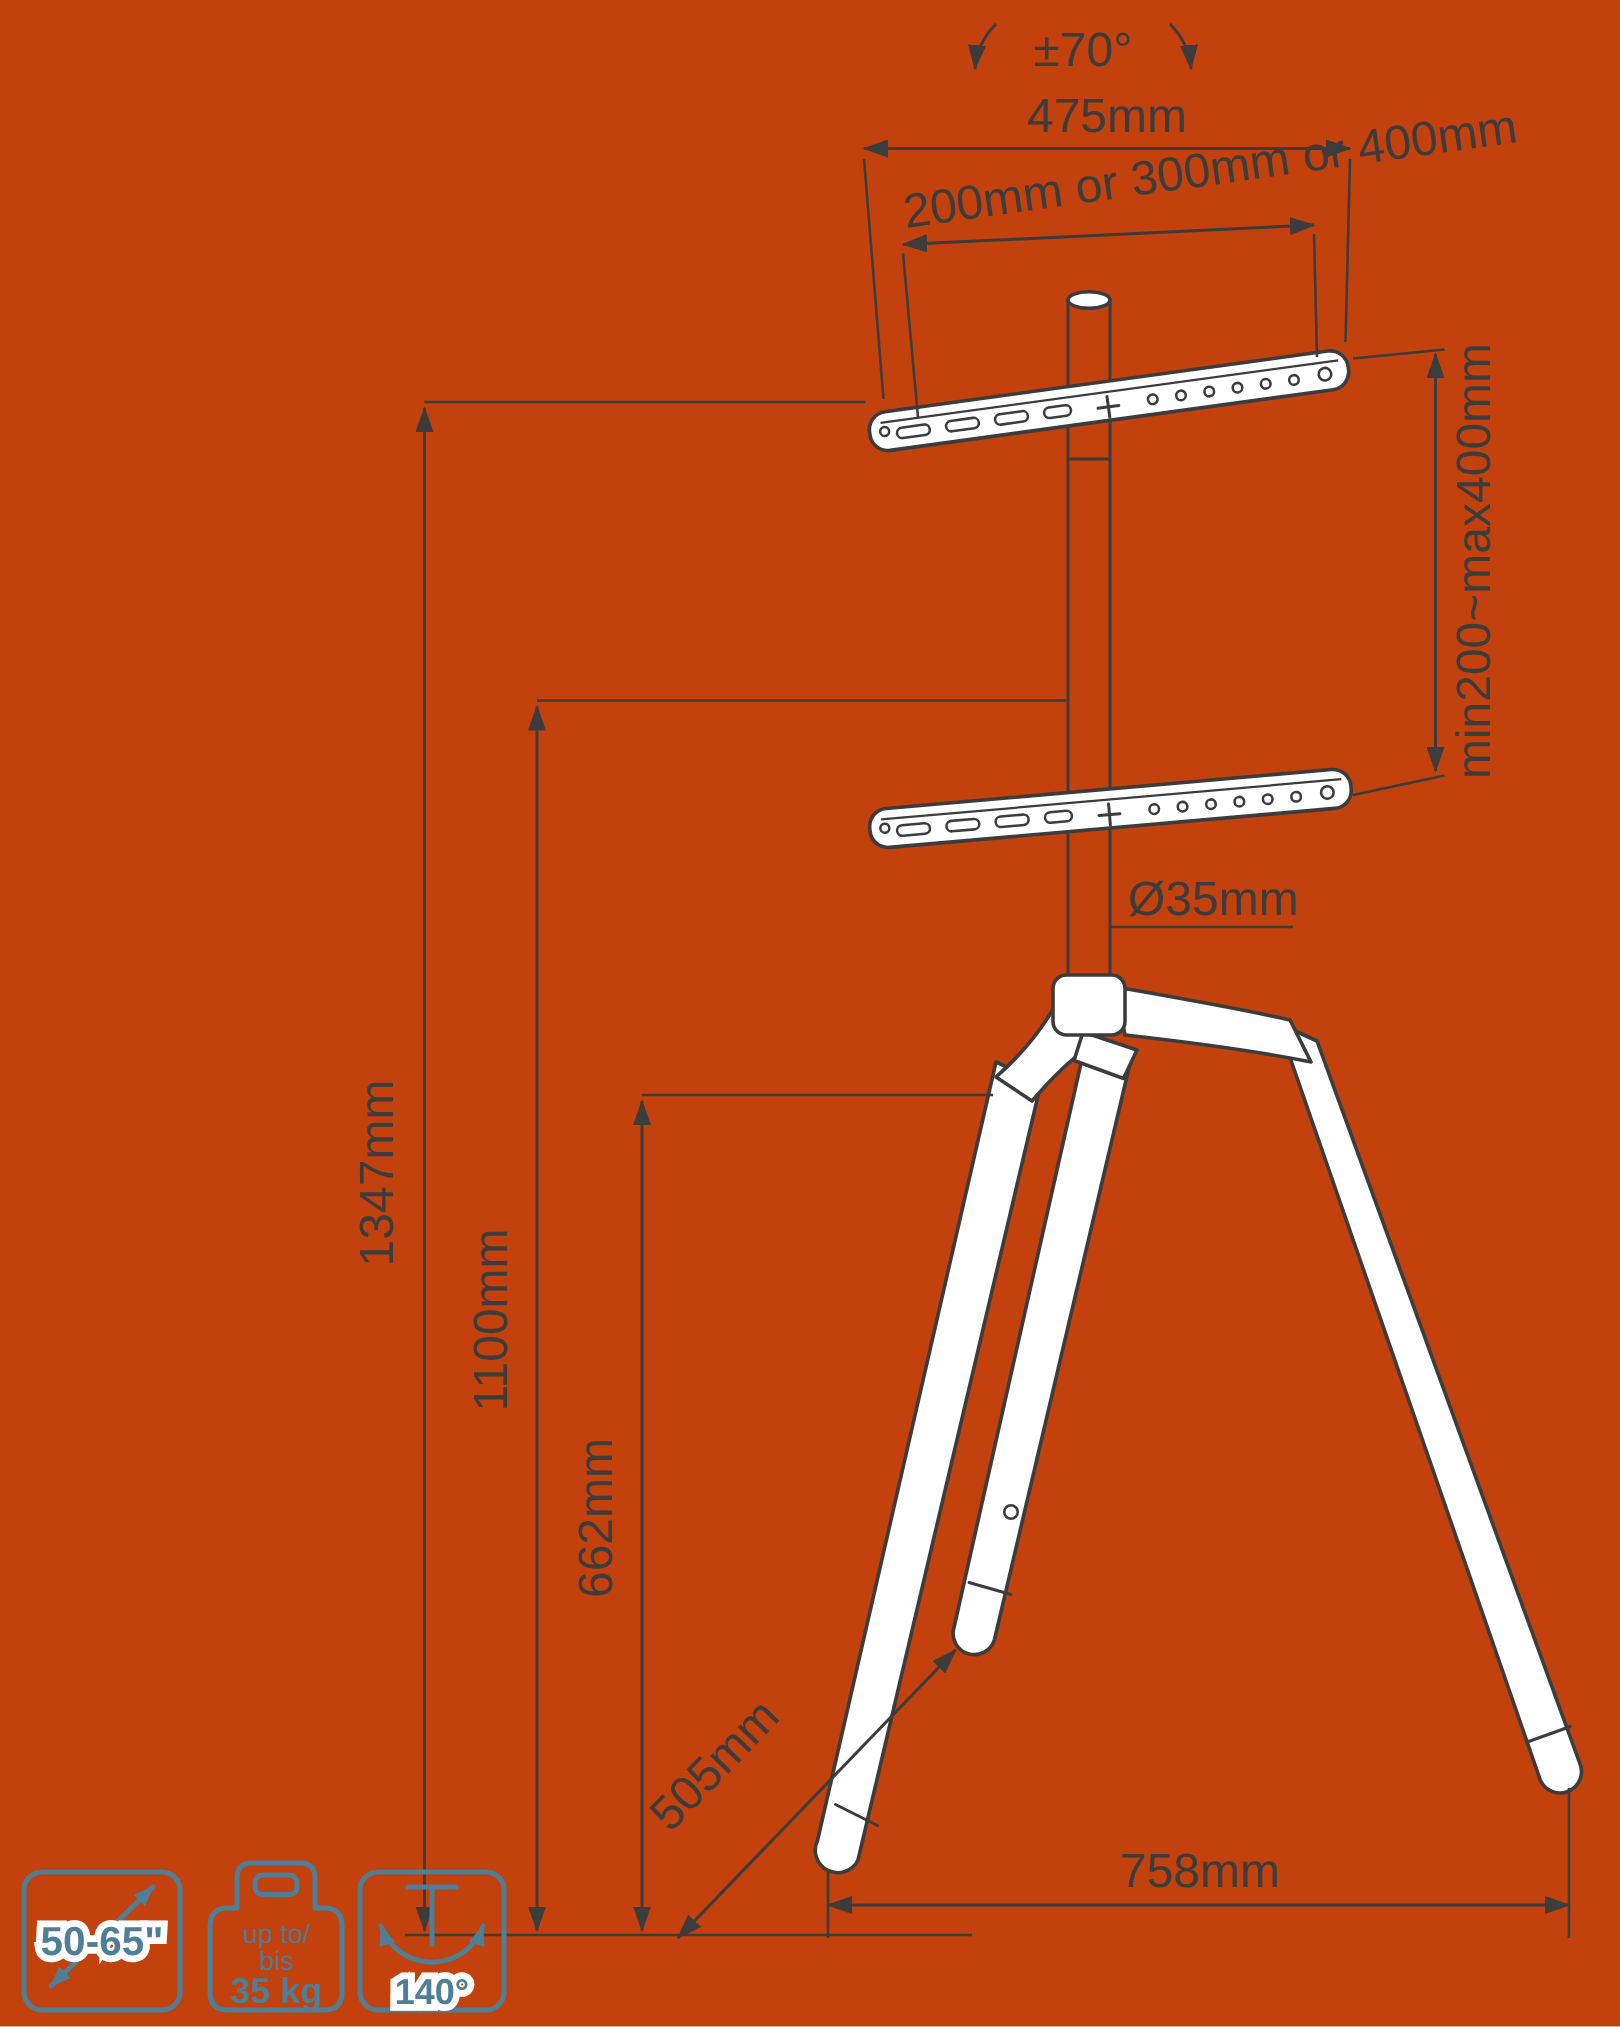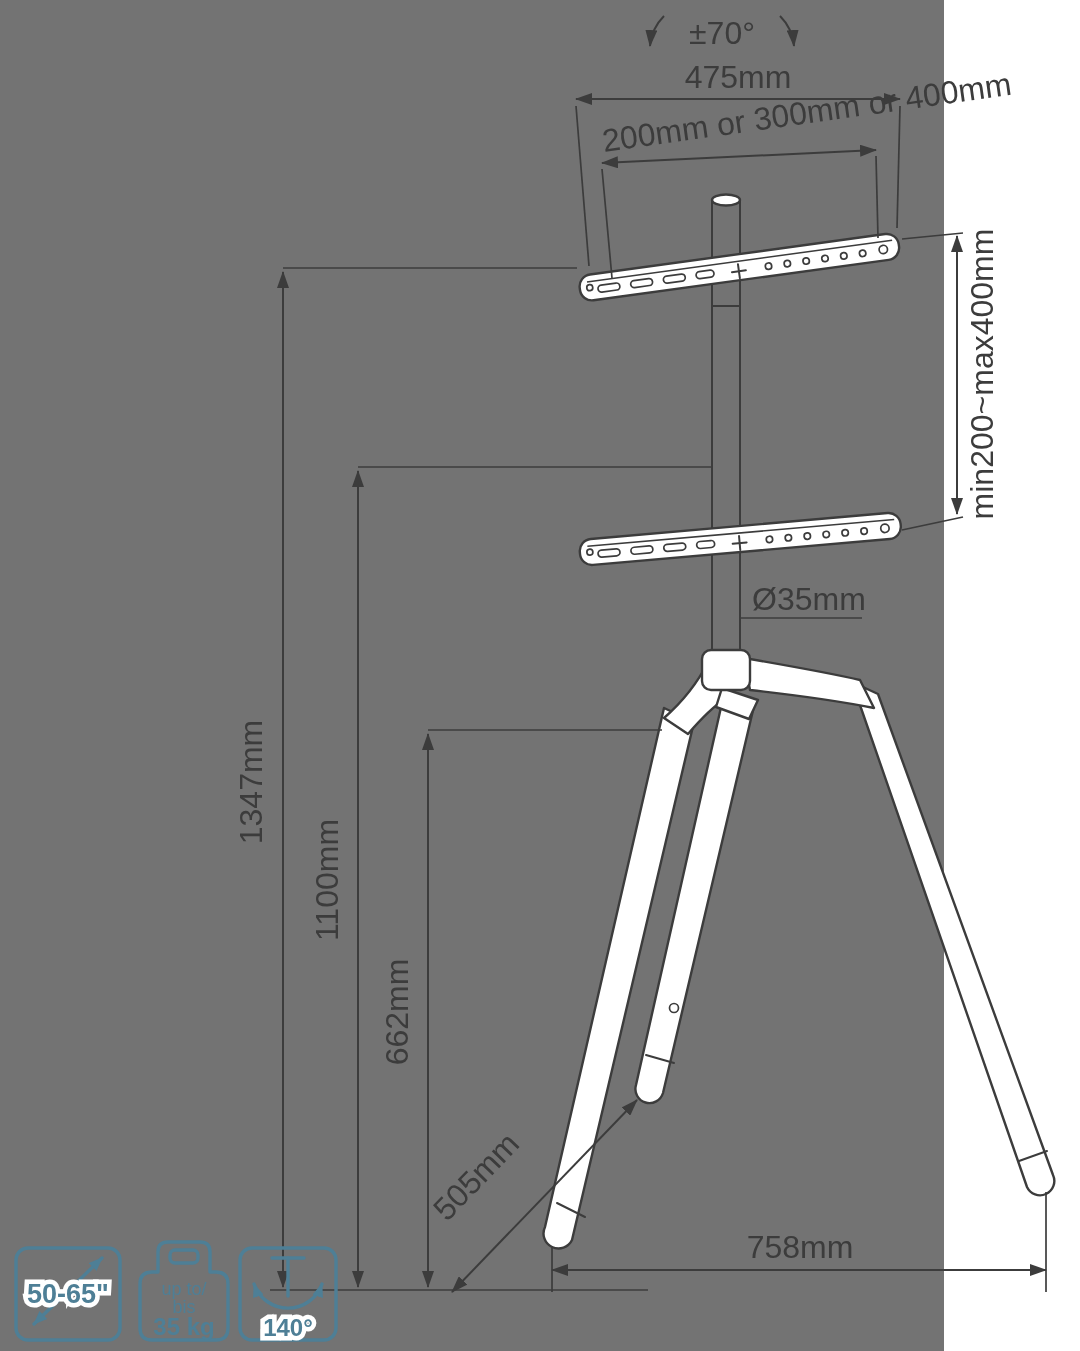--- a/index.html
+++ b/index.html
@@ -1,16 +1,16 @@
 <!DOCTYPE html>
 <html><head>
 <meta charset="utf-8">
 <style>
   html,body{margin:0;padding:0;background:#fff;}
-  .page{width:944px;height:1351px;position:relative;background:#737373;}
+  .page{width:1080px;height:1351px;position:relative;background:#c2410c;}
   svg text{font-family:"Liberation Sans","DejaVu Sans",sans-serif;fill:#3c3c3c;}
   .dim{stroke:#3c3c3c;stroke-width:2;fill:none;}
   .ext{stroke:#3c3c3c;stroke-width:1.7;fill:none;}
   .obj{stroke:#3c3c3c;stroke-width:2.4;fill:#ffffff;stroke-linejoin:round;}
   .objline{stroke:#3c3c3c;stroke-width:2;fill:none;stroke-linecap:round;}
   .face{stroke:#3c3c3c;stroke-width:1.5;fill:none;}
   .hole{stroke:#3c3c3c;stroke-width:1.7;fill:#ffffff;}
   .dimtext{font-size:32px;}
   .icon{stroke:#4e7f96;stroke-width:3.4;fill:none;stroke-linecap:round;stroke-linejoin:round;}
   .icontext{fill:#4e7f96;}

